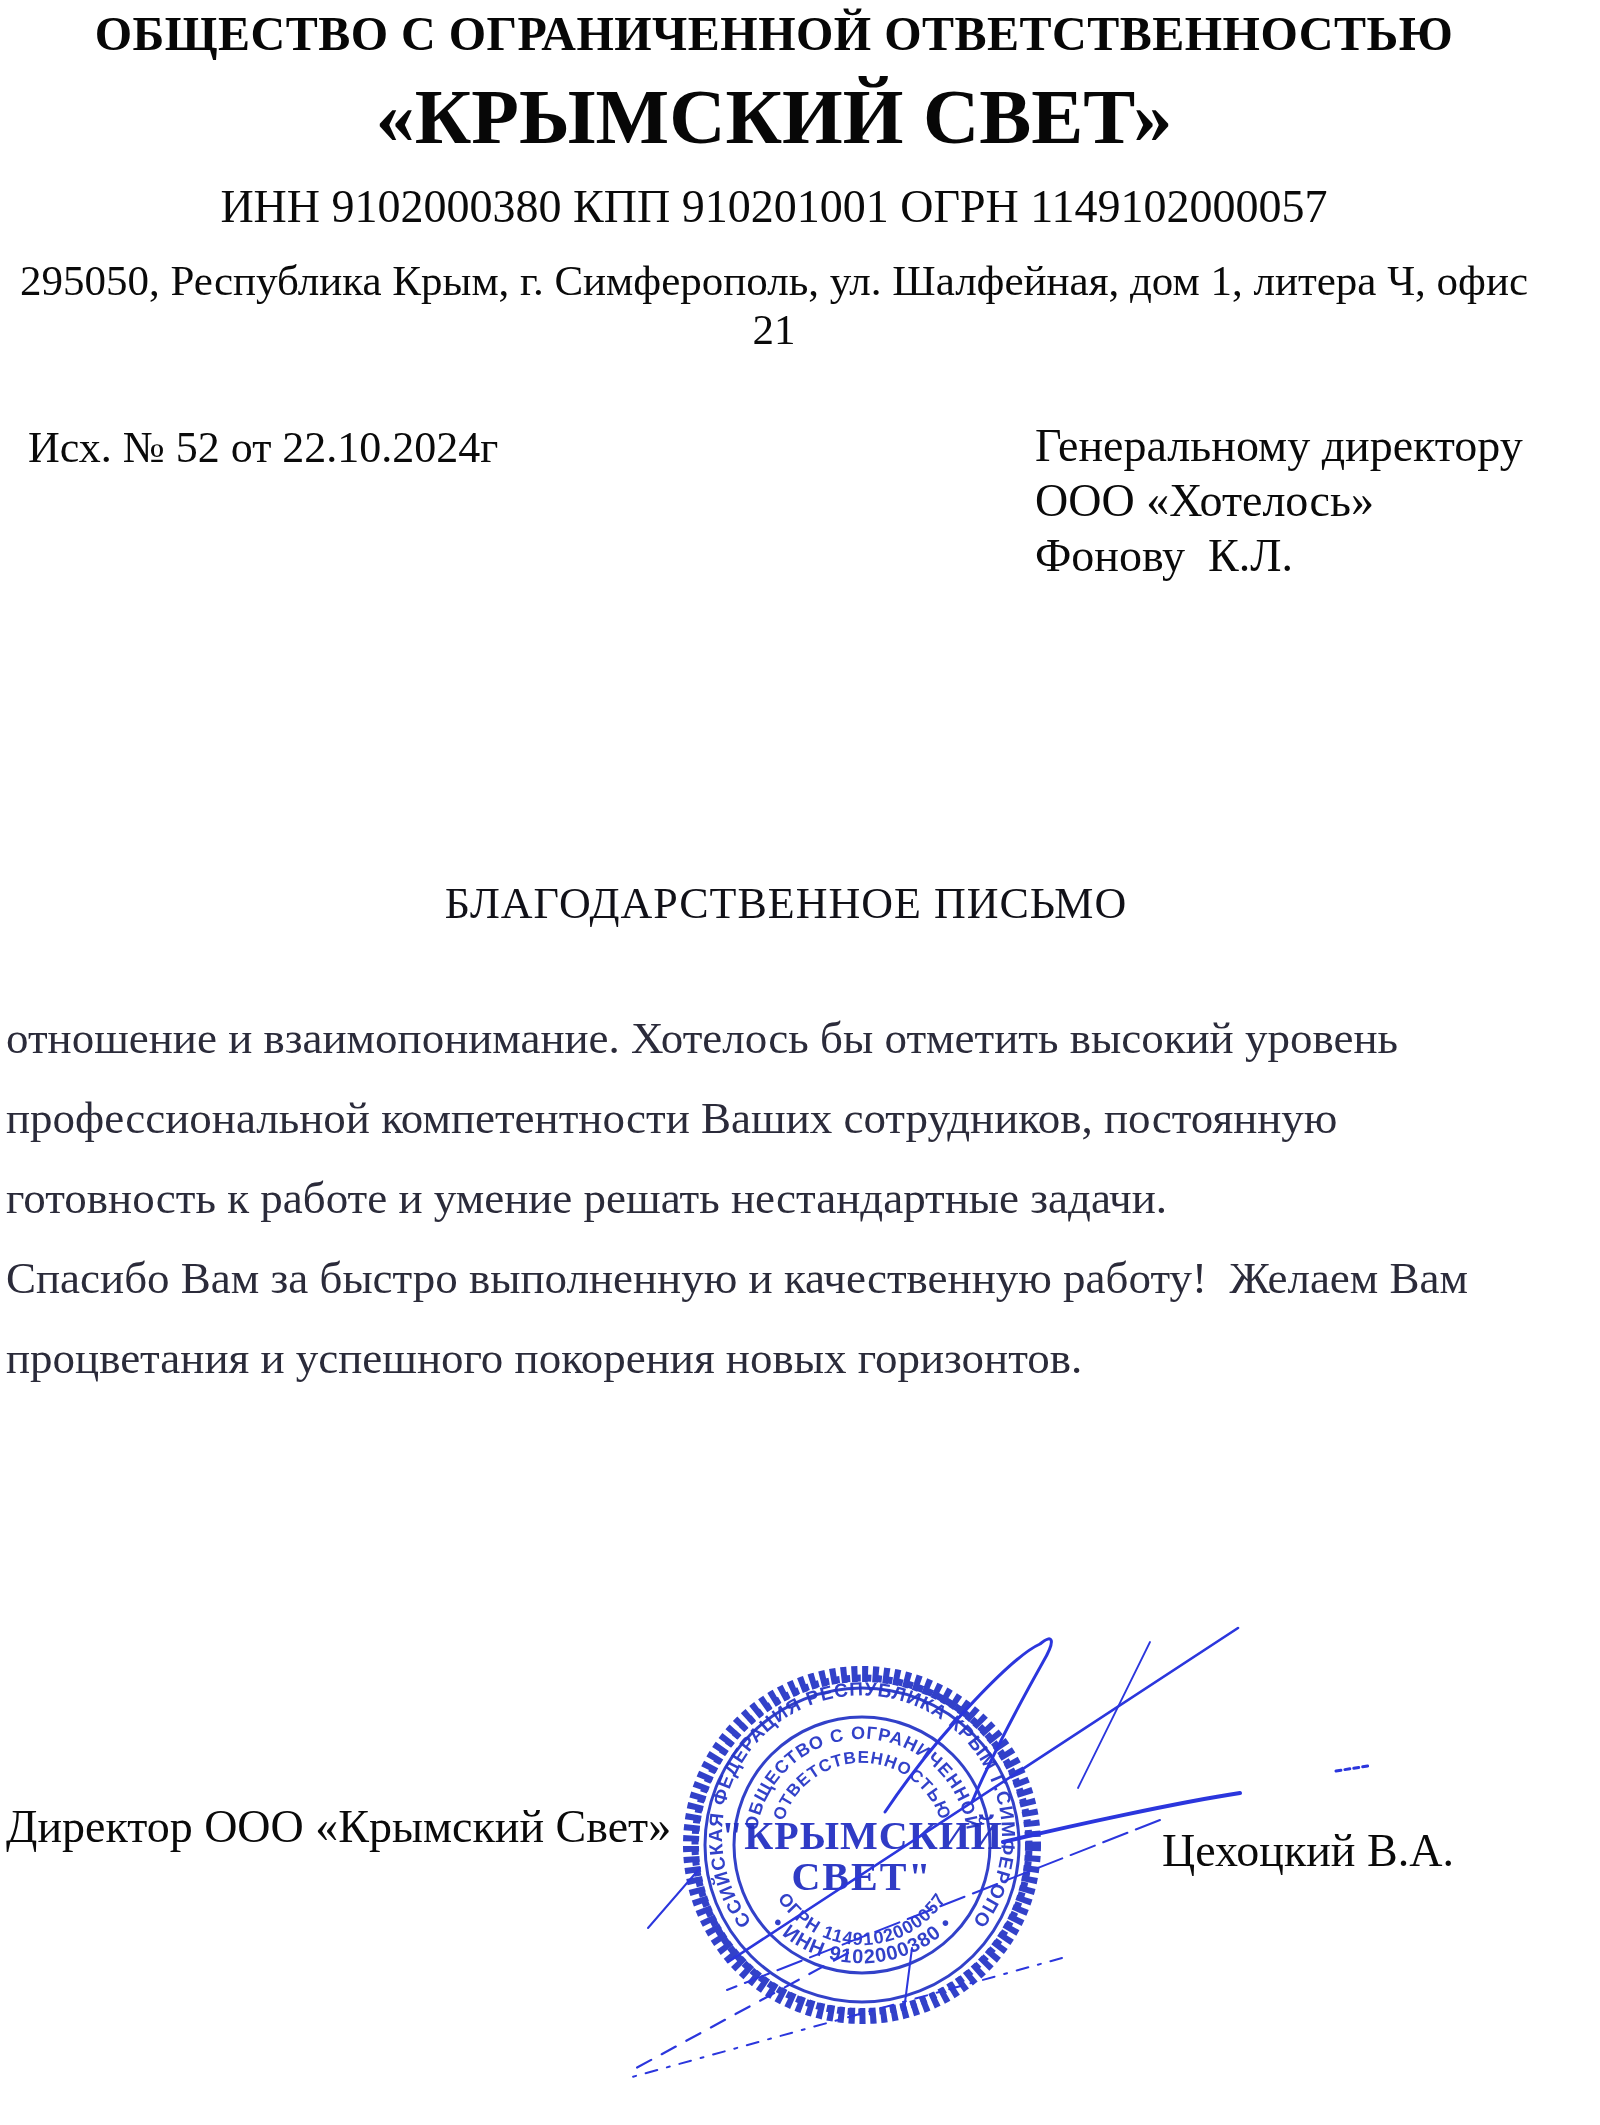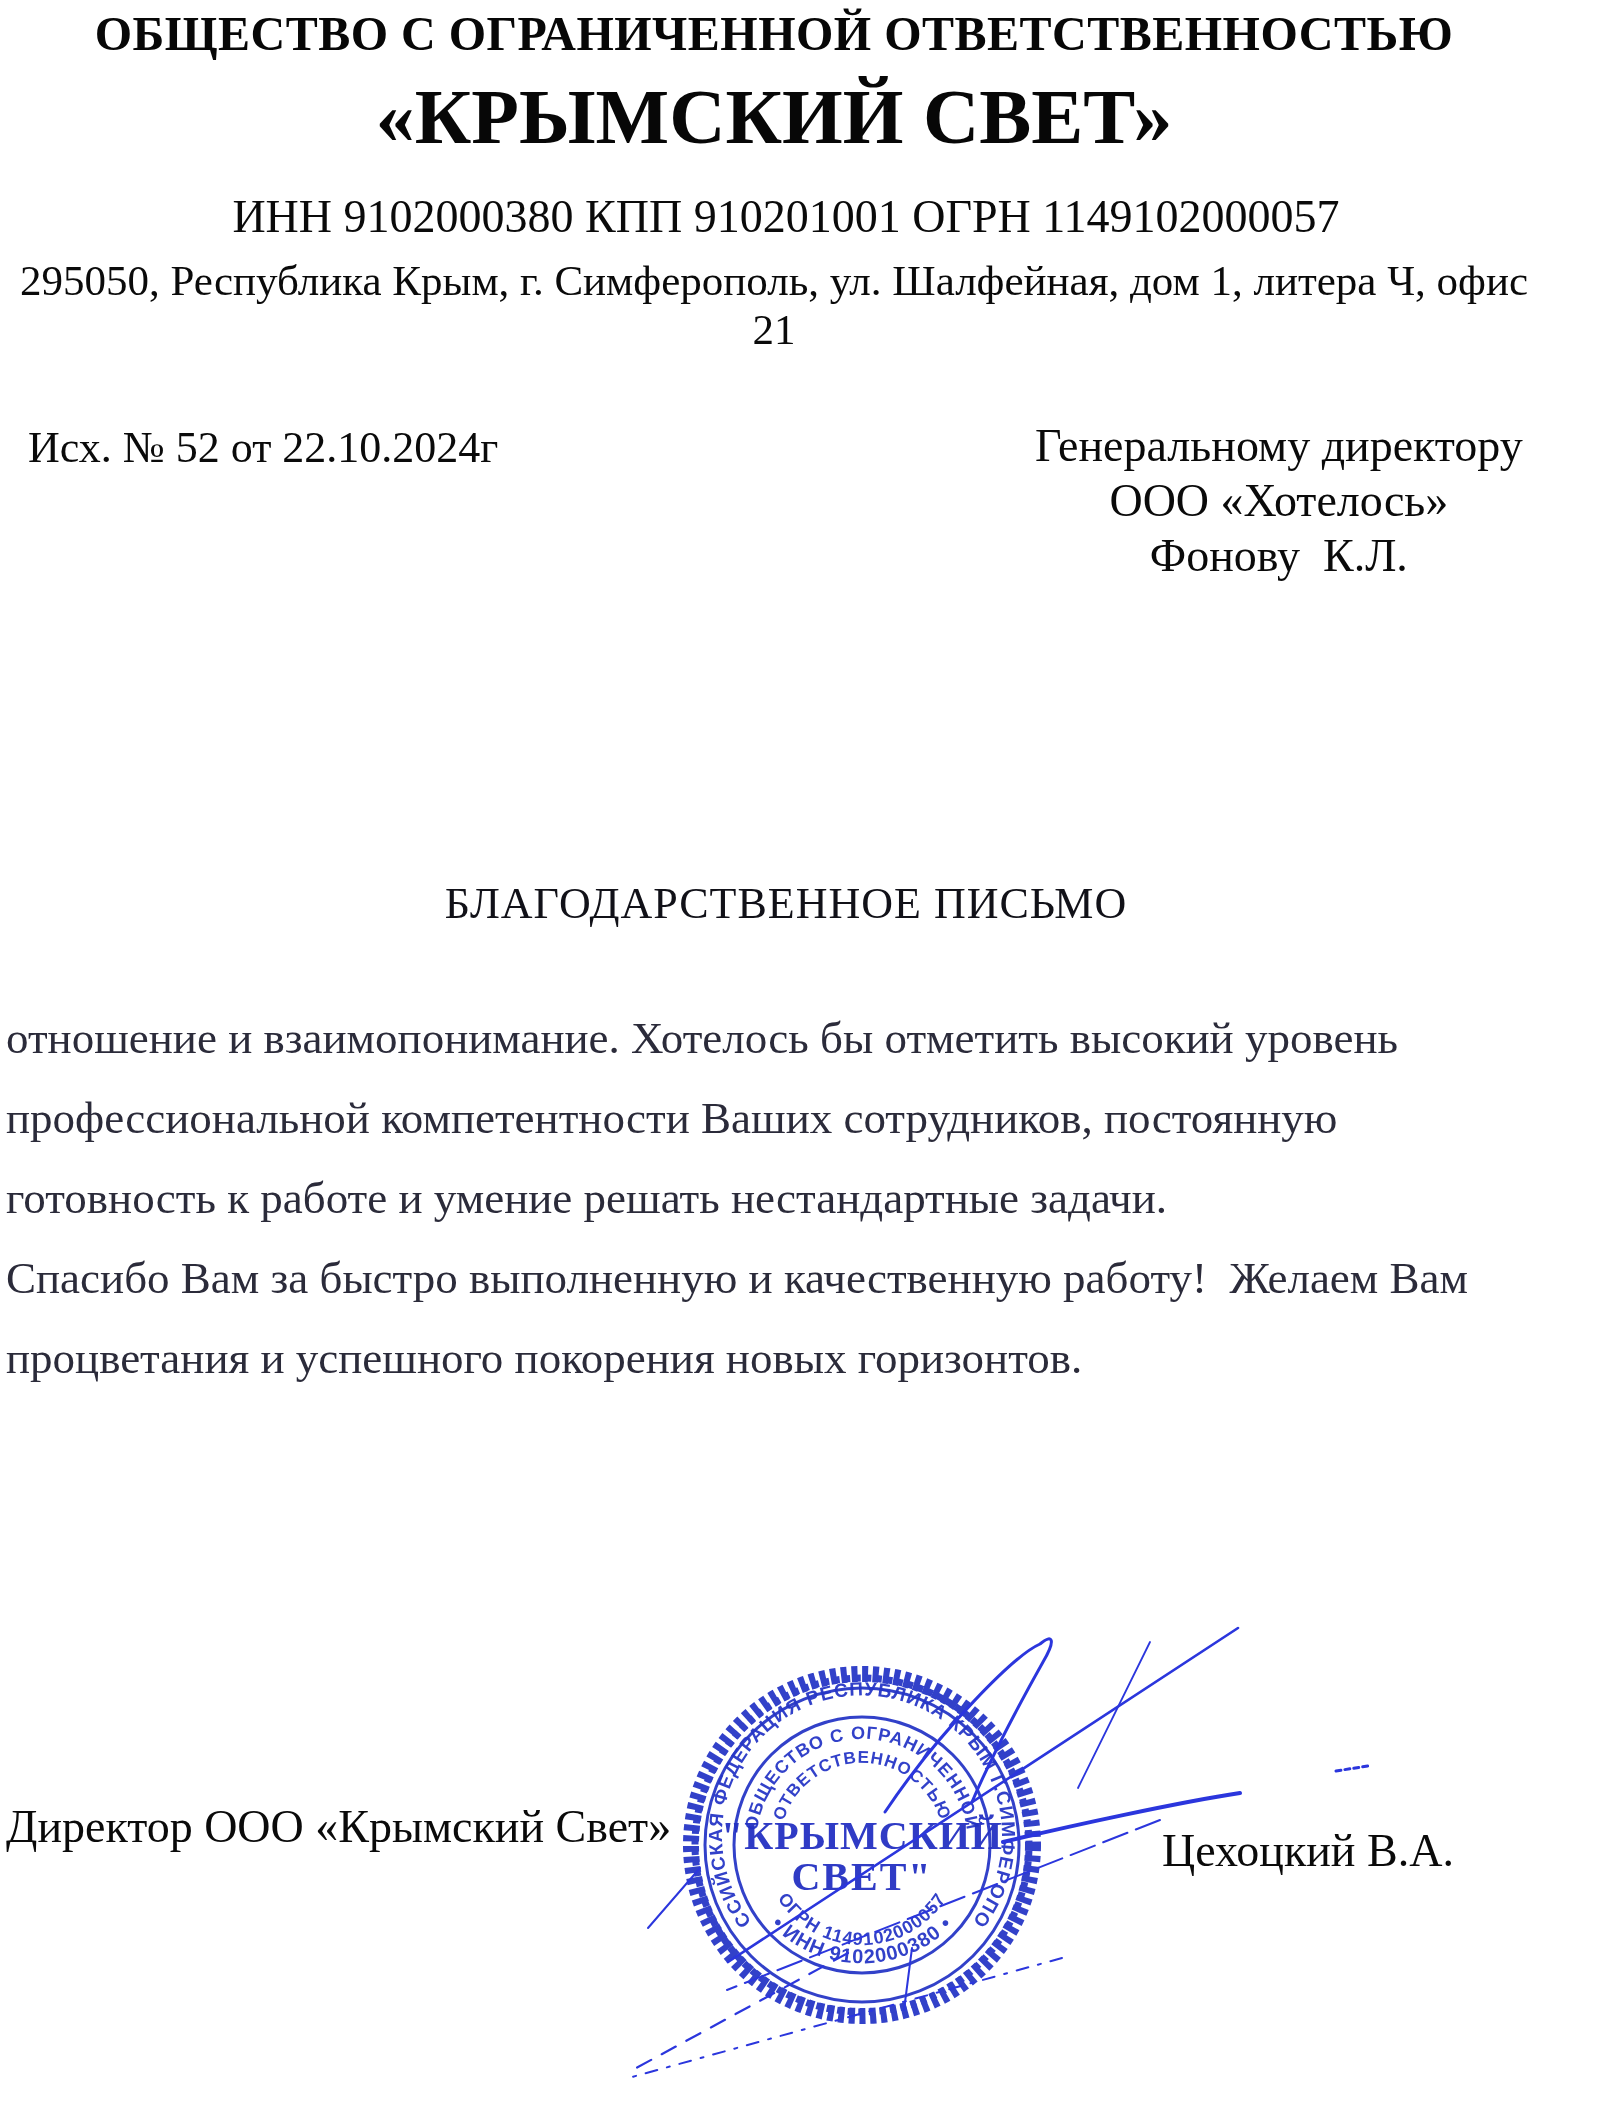--- a/index.html
+++ b/index.html
@@ -7,25 +7,25 @@
     position:relative;
     width:1600px;height:2125px;
     background:#ffffff;
     overflow:hidden;
     font-family:"Liberation Serif","DejaVu Serif",serif;
   }
   .abs{position:absolute;left:0;width:1548px;}
   .center{text-align:center;}
   .company-type{top:6px;font-size:48px;font-weight:bold;color:#070707;letter-spacing:.5px;}
   .company-name{top:72px;font-size:78px;font-weight:bold;color:#070707;}
-  .requisites{top:190px;font-size:46px;color:#0a0a0a;margin-left:12px;}
+  .requisites{top:180px;font-size:46px;color:#0a0a0a;}
   .address{top:256px;font-size:43px;color:#0a0a0a;}
   .ref-number{position:absolute;left:28px;top:422px;font-size:44px;color:#0a0a0a;white-space:pre;}
   .recipient{position:absolute;left:1035px;top:418px;font-size:46px;color:#0a0a0a;line-height:55px;}
-  .recipient div{white-space:pre;text-align:center;}
+  .recipient div{white-space:pre;}
   .letter-title{top:878px;font-size:44px;color:#111118;letter-spacing:1px;padding-left:12px;}
   .body-text{position:absolute;left:6px;top:998px;width:1530px;color:#2b2b3a;}
   .body-line{font-size:45px;line-height:80px;height:80px;white-space:pre;}
   .body-line.indent{padding-left:185px;}
   .sig-director{position:absolute;left:6px;top:1800px;font-size:46px;color:#0a0a0a;}
   .sig-name{position:absolute;left:1162px;top:1802px;font-size:46px;color:#0a0a0a;margin-top:22px;}
   .stamp-layer{position:absolute;left:420px;top:1560px;width:1080px;height:565px;}
   .stamp-ring-text{font-family:"Liberation Sans","DejaVu Sans",sans-serif;font-weight:bold;}
   .stamp-center-text{font-family:"Liberation Serif","DejaVu Serif",serif;font-weight:bold;}
 </style>

